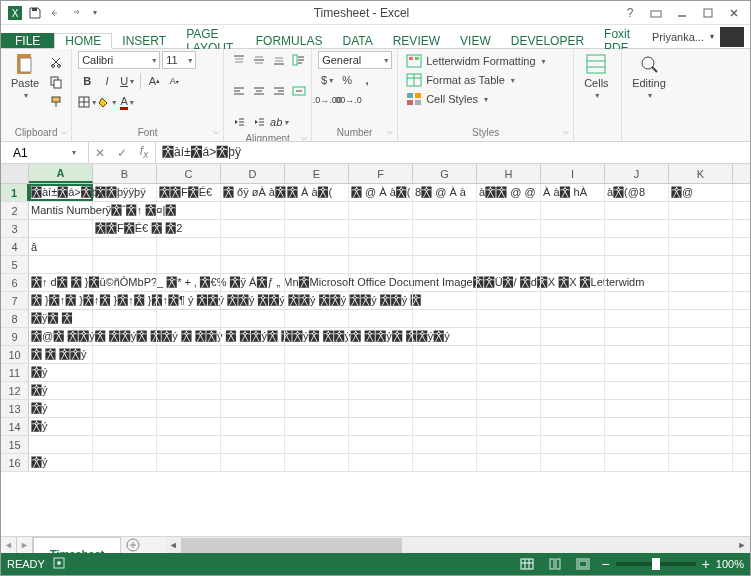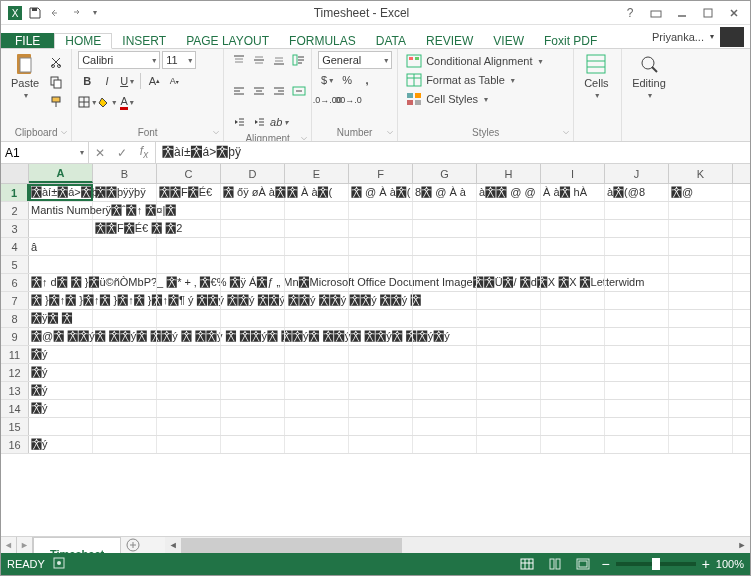--- a/index.html
+++ b/index.html
@@ -34,21 +34,21 @@
   .bigbtn .ic { width:22px; height:22px; display:flex; align-items:center; justify-content:center; }
   .stack { display:flex; flex-direction:column; gap:2px; font-size:11px; color:#444; }
   .row { display:flex; align-items:center; gap:2px; }
   .ctrl { border:1px solid #c4c4c4; background:#fff; height:18px; font-size:11px; color:#333; padding:0 3px; display:flex; align-items:center; }
   .mini { width:18px; height:18px; display:flex; align-items:center; justify-content:center; font-size:11px; color:#444; cursor:pointer; }
   .styles-line { display:flex; align-items:center; gap:4px; font-size:11px; color:#444; cursor:pointer; padding:1px 2px; }
   .styles-line .ic { width:16px; height:14px; display:flex; align-items:center; justify-content:center; }
 
   
   .fxbar { height:22px; border-bottom:1px solid #d4d4d4; display:flex; align-items:stretch; font-size:12px; }
-  .namebox { width:88px; border-right:1px solid #d4d4d4; display:flex; align-items:center; padding:0 4px; justify-content:space-between; }
+  .namebox { width:88px; border-right:1px solid #d4d4d4; display:flex; align-items:center; padding:0 12px; justify-content:space-between; }
   .namebox span:last-child { font-size:8px; color:#666; }
   .fxbtns { display:flex; align-items:center; border-right:1px solid #d4d4d4; }
   .fxbtn { width:22px; display:flex; align-items:center; justify-content:center; color:#888; cursor:pointer; }
   .fxin { flex:1; display:flex; align-items:center; padding:0 6px; color:#333; }
 
   
   .gridwrap { flex:1; display:flex; flex-direction:column; overflow:hidden; background:#fff; }
   .cols { display:flex; height:20px; background:#f3f3f3; border-bottom:1px solid #ccc; font-size:11px; color:#555; }
   .corner { width:28px; border-right:1px solid #ccc; background:#e8e8e8; }
   .ch { width:64px; display:flex; align-items:center; justify-content:center; border-right:1px solid #ccc; }
@@ -142,20 +142,21 @@
 
   <div class="tabs">
     <div class="tab file">FILE</div>
     <div class="tab active">HOME</div>
     <div class="tab">INSERT</div>
     <div class="tab">PAGE LAYOUT</div>
     <div class="tab">FORMULAS</div>
     <div class="tab">DATA</div>
     <div class="tab">REVIEW</div>
     <div class="tab">VIEW</div>
+    <div class="tab">DEVELOPER</div>
     <div class="tab">Foxit PDF</div>
     <div class="spacer"></div>
     <div class="user">
       <span>Priyanka...</span>
       <span style="font-size:8px">▾</span>
       <div class="avatar"></div>
     </div>
   </div>
 
   <div class="ribbon">
@@ -355,21 +356,21 @@
     <div class="group" style="width:176px">
       <div class="group-body" style="flex-direction:column;gap:3px;padding-top:2px">
         <div class="styles-line">
           <span class="ic">
               <svg width="16" height="14">
                 <rect x="1" y="1" width="14" height="12" fill="none" stroke="#3b7"></rect>
                 <rect x="3" y="3" width="4" height="3" fill="#f66"></rect>
                 <rect x="9" y="3" width="4" height="3" fill="#6c6"></rect>
               </svg>
             </span>
-          <span>Conditional Alignment</span>
+          <span>Letterwidm Formatting</span>
             <span class="caret">▾</span>
         </div>
         <div class="styles-line">
           <span class="ic">
               <svg width="16" height="14">
                 <rect x="1" y="1" width="14" height="12" fill="none" stroke="#3b7"></rect>
                 <line x1="1" y1="5" x2="15" y2="5" stroke="#3b7"></line>
                 <line x1="8" y1="1" x2="8" y2="13" stroke="#3b7"></line>
               </svg>
             </span>
@@ -604,20 +605,36 @@
           <div class="cell"></div>
           <div class="cell"></div>
           <div class="cell"></div>
           <div class="cell"></div>
           <div class="cell"></div>
         </div>
         <div class="r">
           <div class="rh">9</div>
           <div class="cell">
             <span class="overflow">￯@￯ ￯￯ý￯ ￯￯ý￯ ￯￯ý ￯ ￯￯ý ￯ ￯￯ý￯ ￯￯ý￯ ￯￯ý￯ ￯￯ý￯ ￯￯ý￯ý</span>
+          </div>
+          <div class="cell"></div>
+          <div class="cell"></div>
+          <div class="cell"></div>
+          <div class="cell"></div>
+          <div class="cell"></div>
+          <div class="cell"></div>
+          <div class="cell"></div>
+          <div class="cell"></div>
+          <div class="cell"></div>
+          <div class="cell"></div>
+        </div>
+        <div class="r">
+          <div class="rh">10</div>
+          <div class="cell">
+            <span class="overflow">￯ ￯ ￯￯ý</span>
           </div>
           <div class="cell"></div>
           <div class="cell"></div>
           <div class="cell"></div>
           <div class="cell"></div>
           <div class="cell"></div>
           <div class="cell"></div>
           <div class="cell"></div>
           <div class="cell"></div>
           <div class="cell"></div>

